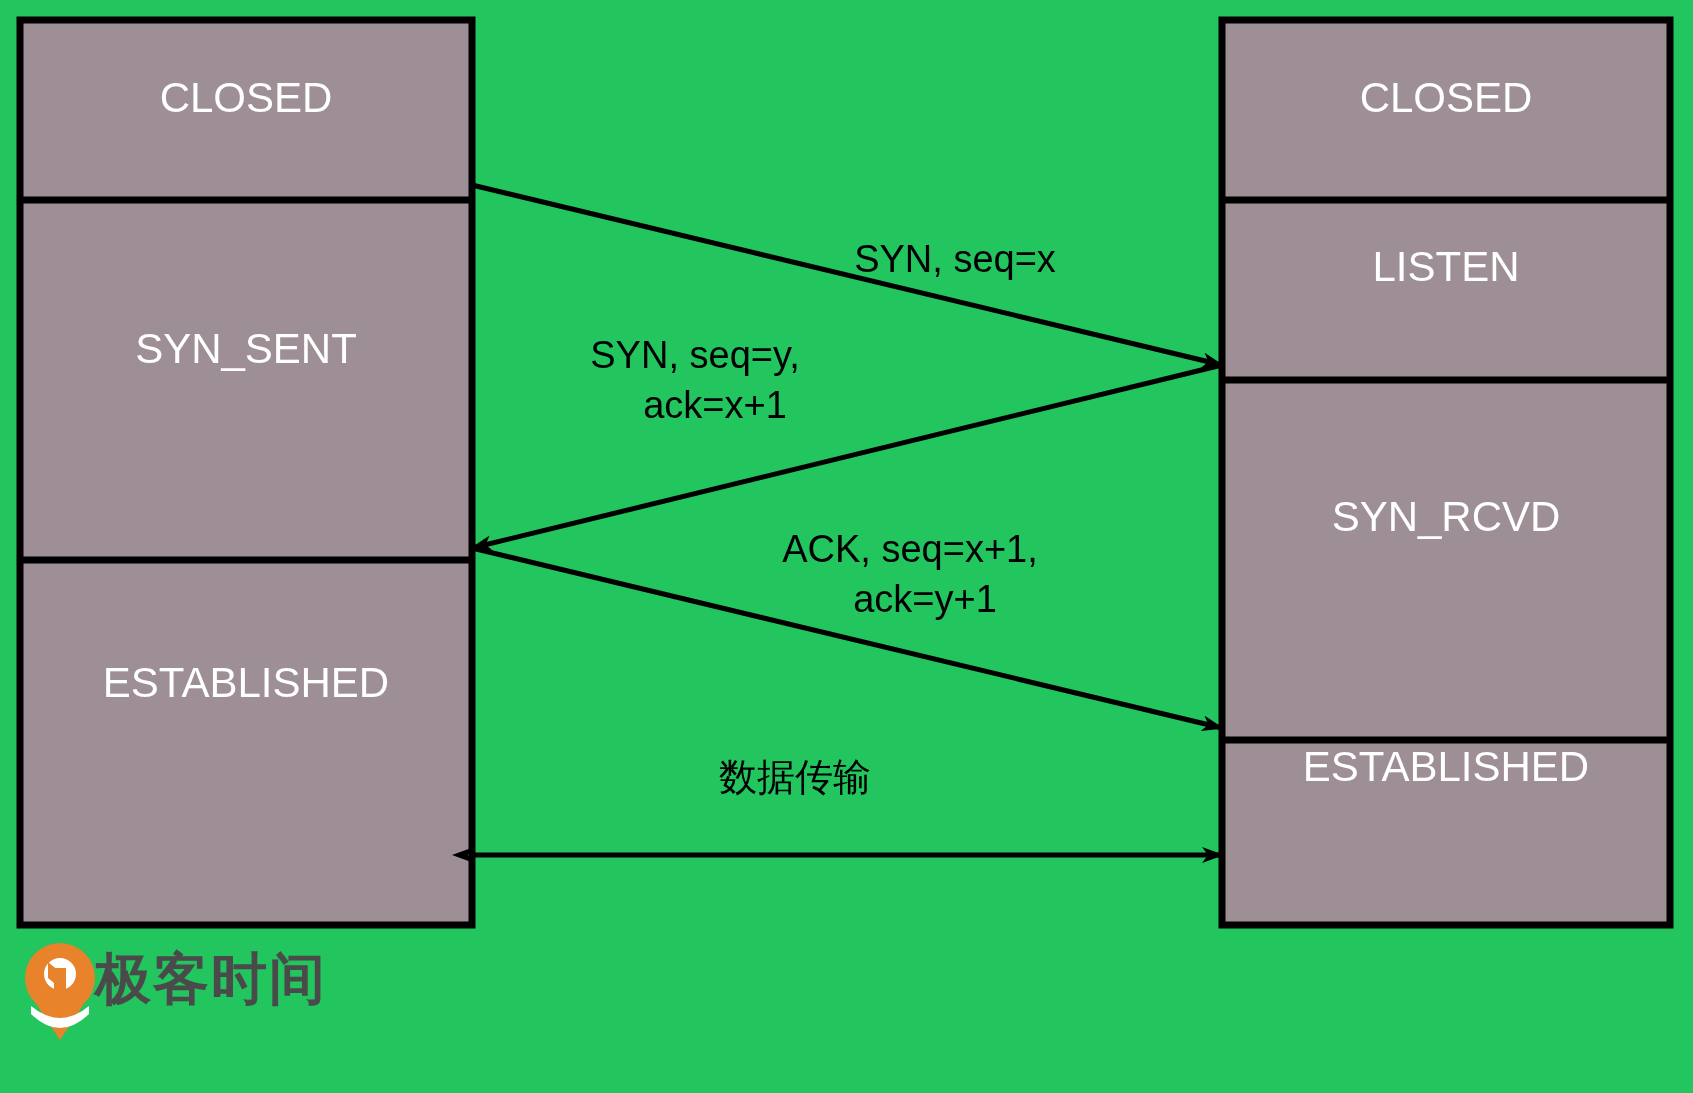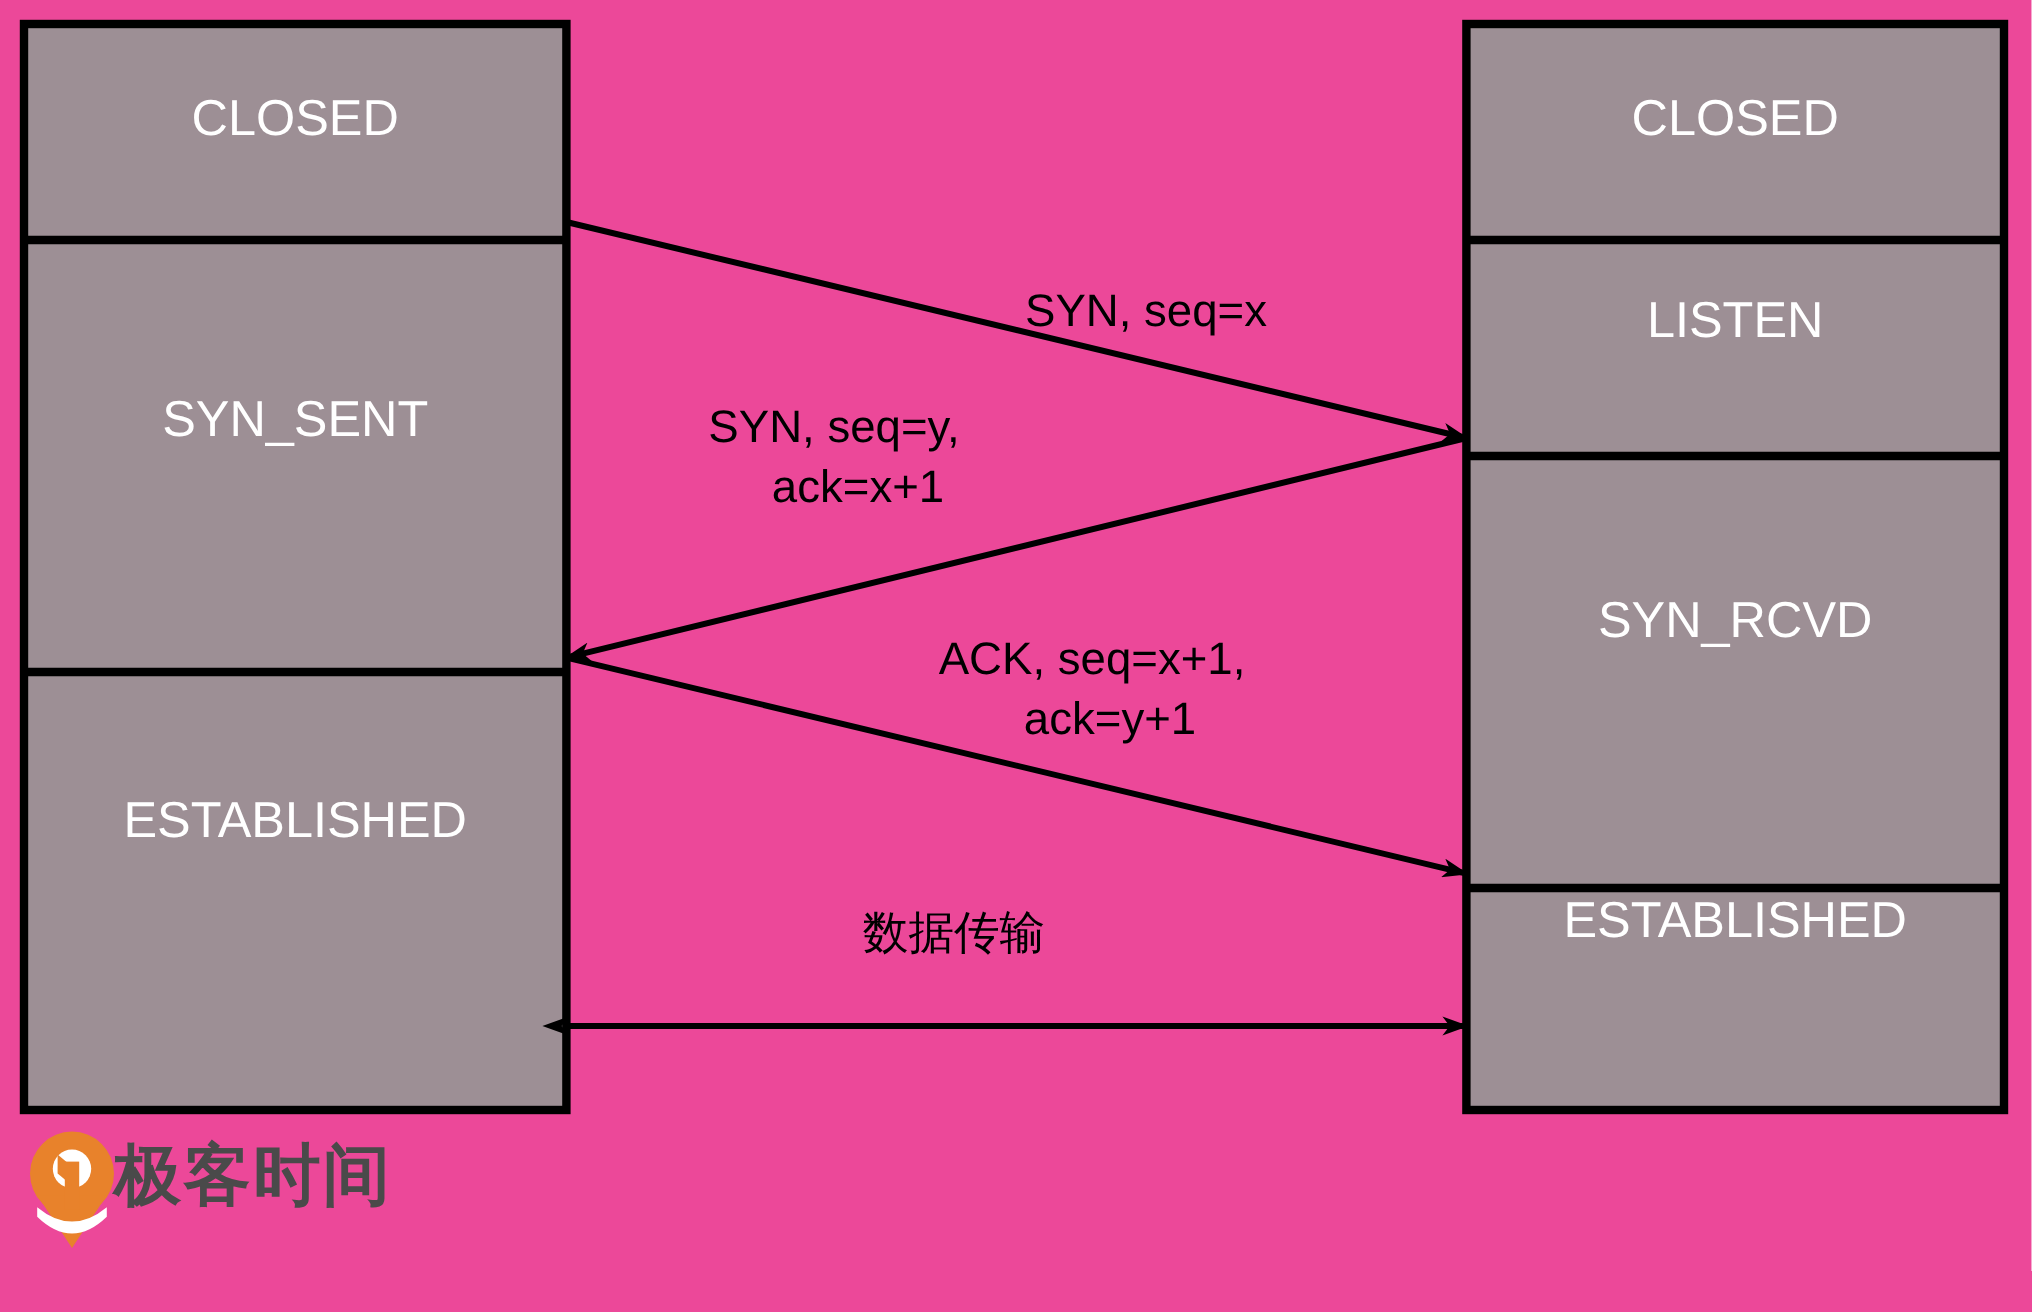--- a/index.html
+++ b/index.html
@@ -10,21 +10,21 @@
   body {
     width: 1693px;
     height: 1093px;
     font-family: "Liberation Sans", "DejaVu Sans", sans-serif;
     overflow: hidden;
   }
   #stage {
     position: relative;
     width: 1693px;
     height: 1093px;
-    background: #ec4899;
+    background: #22c55e;
   }
   svg#diagram {
     position: absolute;
     left: 0;
     top: 0;
     width: 1693px;
     height: 1093px;
   }
   .state-label {
     fill: #ffffff;

